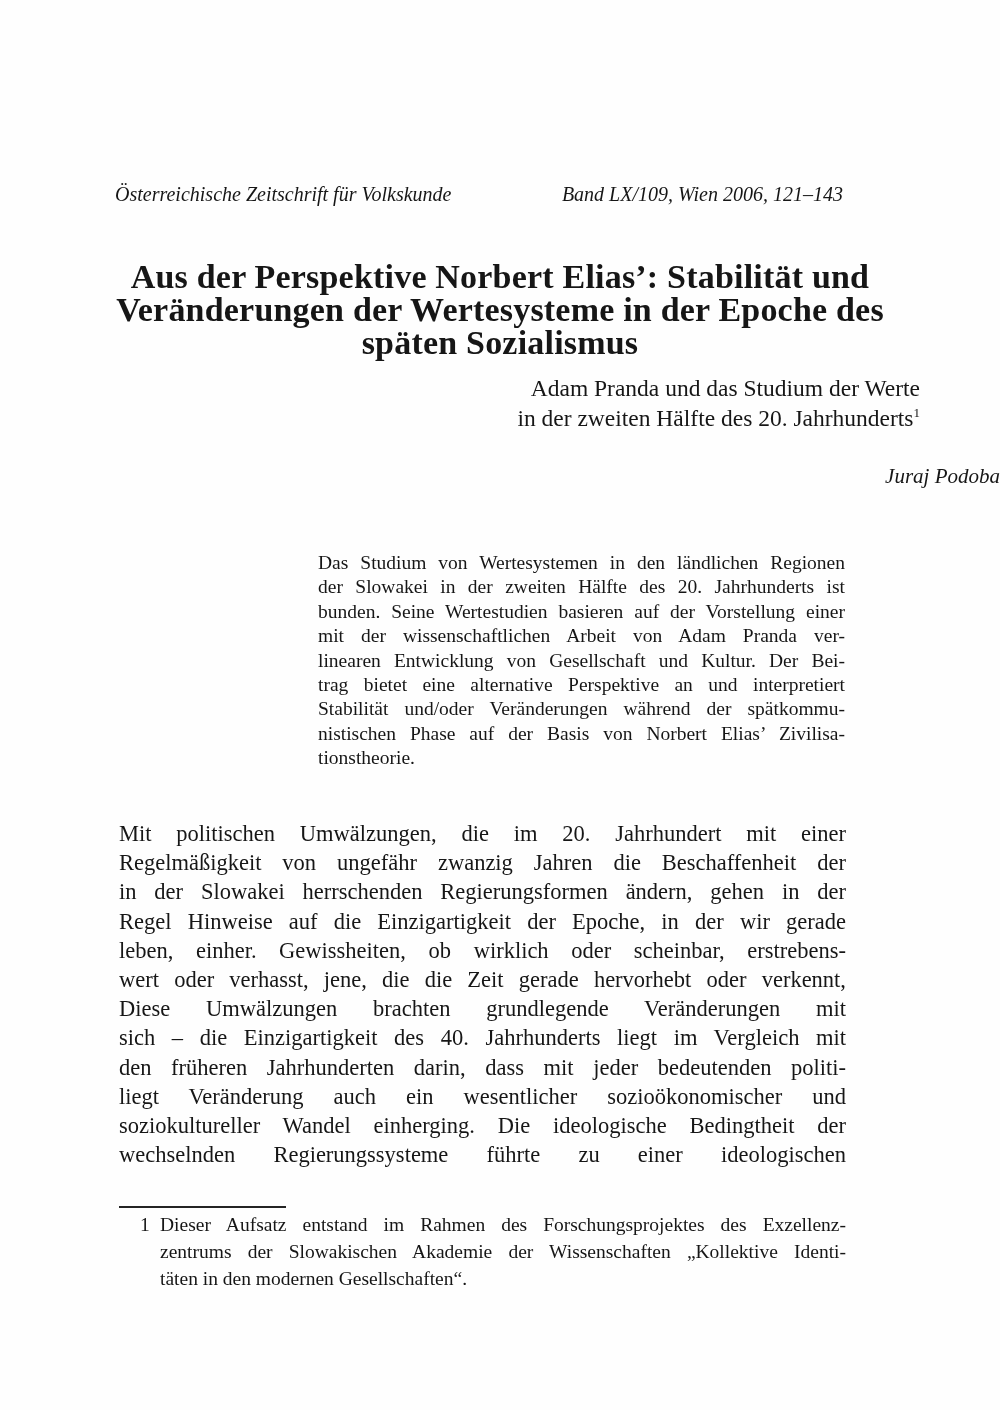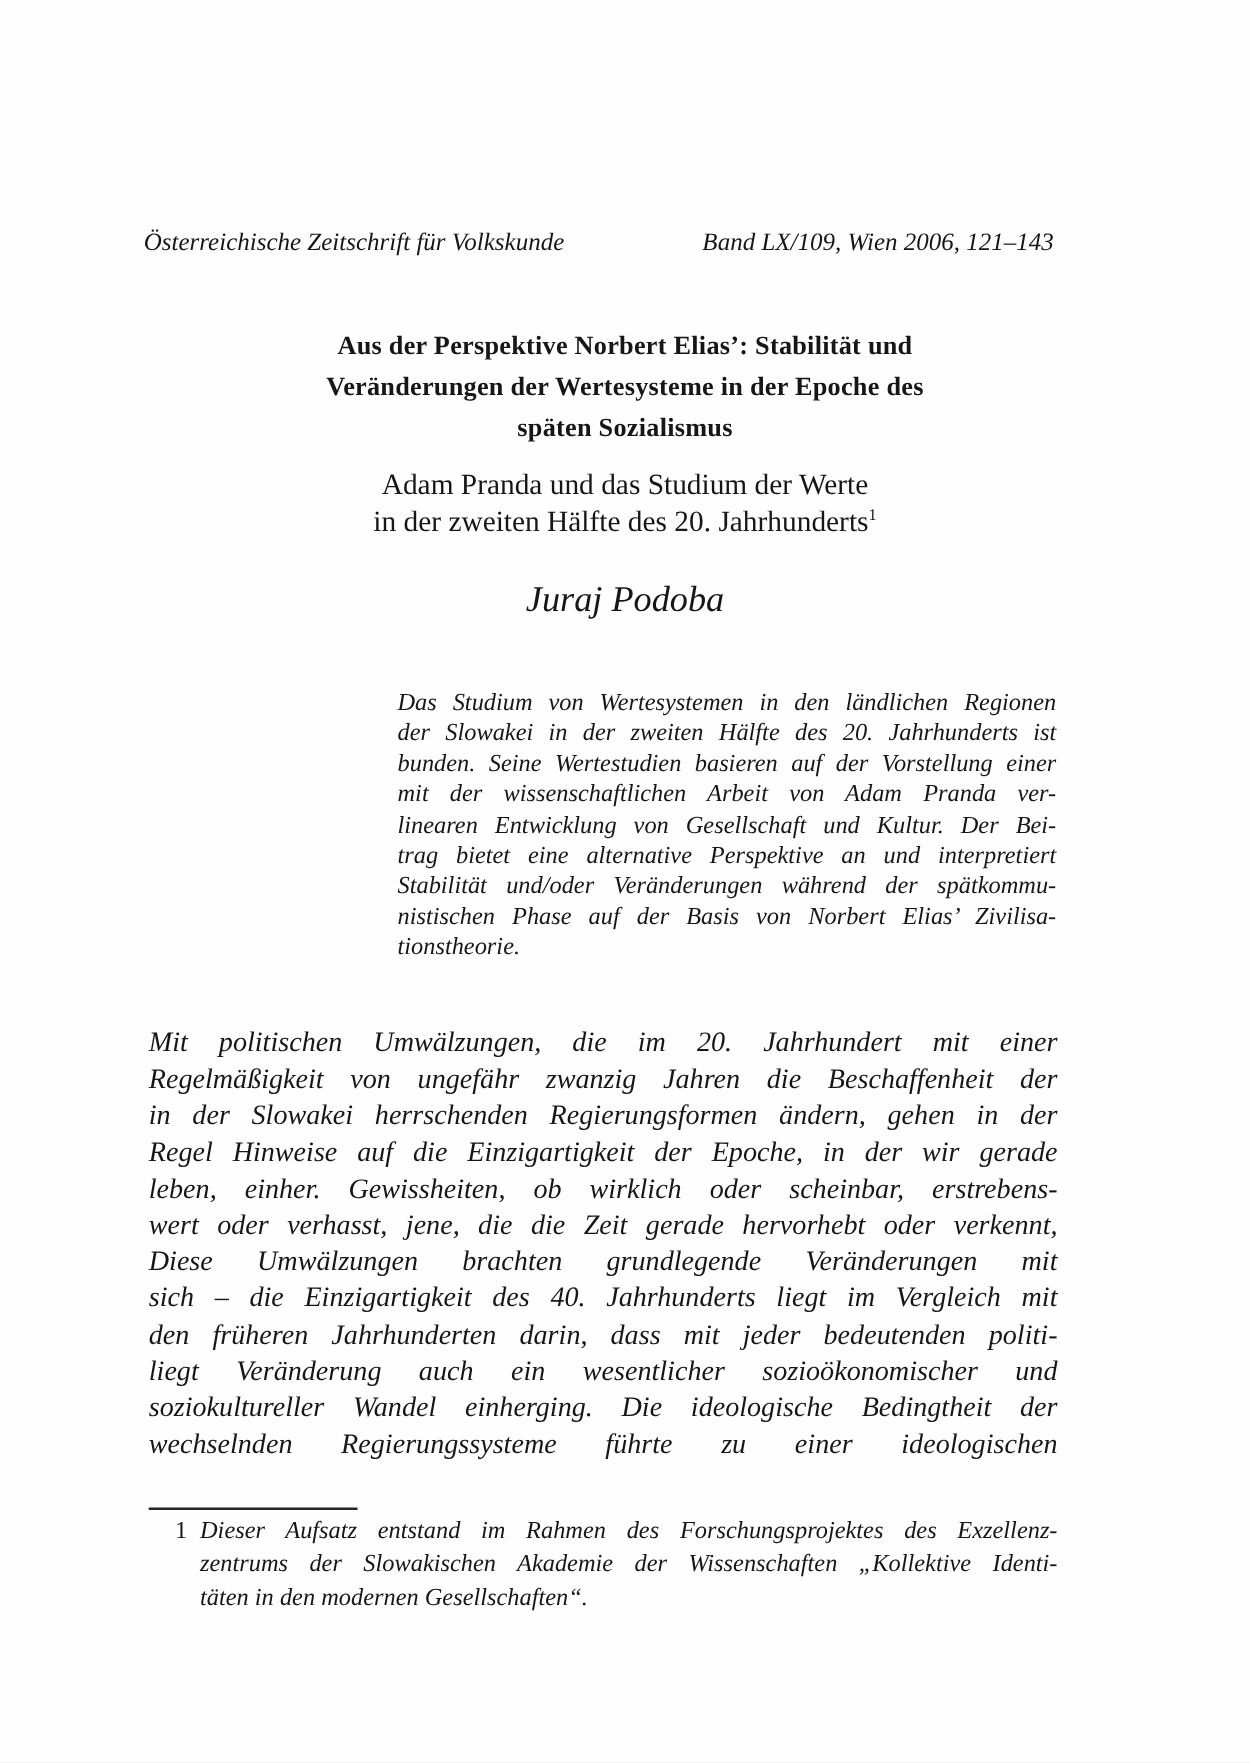--- a/index.html
+++ b/index.html
@@ -22,59 +22,59 @@
     font-style: italic;
     font-size: 20px;
     white-space: nowrap;
   }
   
   .article-title {
     position: absolute;
     top: 260px; left: 80px; width: 840px;
     text-align: center;
     font-weight: bold;
-    font-size: 21px;
+    font-size: 34px;
     line-height: 33px;
     letter-spacing: 0.2px;
   }
   .article-subtitle {
     position: absolute;
     top: 373px; left: 80px; width: 840px;
-    text-align: center;
+    text-align: right;
     font-size: 23.5px;
     line-height: 30px;
   }
   .article-subtitle sup {
     font-size: 13px;
     vertical-align: 9px;
     line-height: 0;
   }
   .article-author {
     position: absolute;
     top: 464px; left: 0; width: 1000px;
-    text-align: center;
+    text-align: right;
     font-style: italic;
-    font-size: 29px;
+    font-size: 21px;
   }
   
   .abstract {
     position: absolute;
     top: 551px; left: 318px; width: 527px;
     font-size: 19.5px;
     line-height: 24.4px;
   }
   
   .body-text {
     position: absolute;
     top: 819px; left: 119px; width: 727px;
     font-size: 22.5px;
     line-height: 29.2px;
   }
   
-  .jl { text-align: justify; text-align-last: justify; white-space: normal; font-style: italic; }
+  .jl { text-align: justify; text-align-last: justify; white-space: normal; }
   .jl-last { text-align-last: left; }
   
   .fn-rule {
     position: absolute;
     top: 1206px; left: 119px; width: 167px; height: 2px;
     background: #242424;
   }
   .footnote {
     position: absolute;
     top: 1212px; left: 140px; width: 706px;

